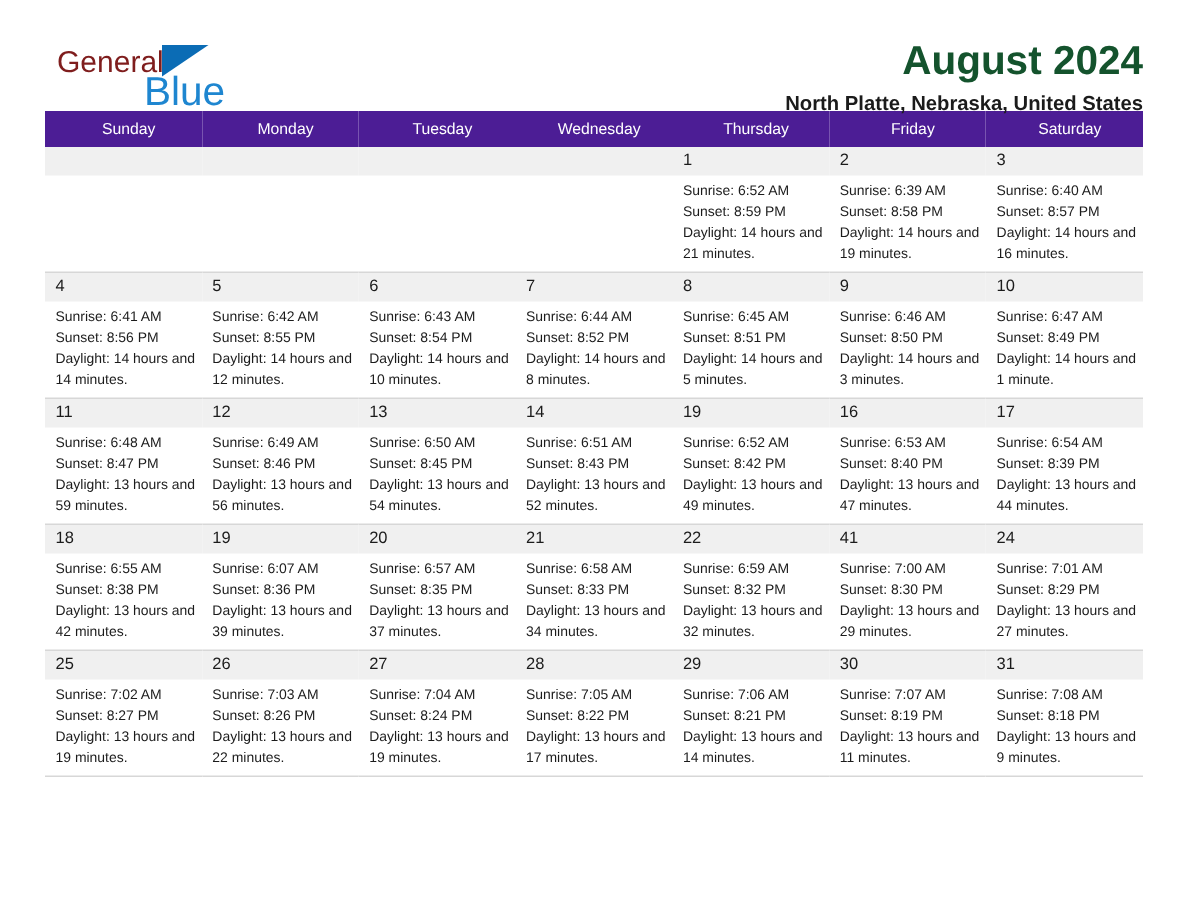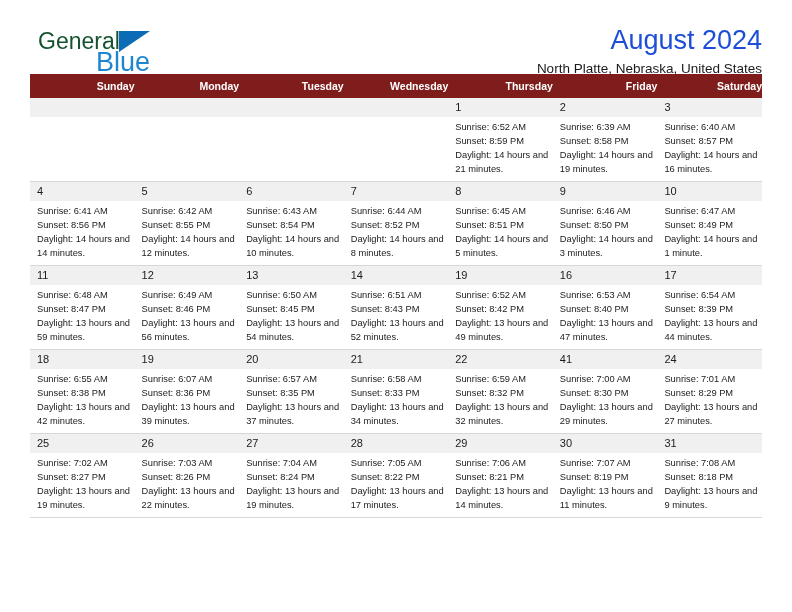--- a/index.html
+++ b/index.html
@@ -28,22 +28,22 @@
     height: 74px;
   }
   .brand {
     position: absolute;
     left: 8px;
     top: 30px;
     line-height: 1;
     user-select: none;
   }
   .brand-general {
-    font-size: 23px;
-    color: #14532d;
+    font-size: 20px;
+    color: #7f1d1d;
     letter-spacing: 0px;
     display: inline-block;
   }
   .brand-mark {
     display: inline-block;
     width: 0;
     height: 0;
     border-left: 31px solid #0b6cb5;
     border-bottom: 21px solid transparent;
     vertical-align: bottom;
@@ -58,45 +58,45 @@
     margin-left: 58px;
   }
   .title-block {
     position: absolute;
     right: 0px;
     top: 26px;
     text-align: right;
   }
   .cal-title {
     font-size: 27px;
-    color: #1d4ed8;
+    color: #14532d;
     line-height: 1.05;
-    font-weight: normal;
+    font-weight: bold;
     margin: 0;
   }
   .cal-subtitle {
     font-size: 13.5px;
     color: #1b1b1b;
     margin: 8px 0 0 0;
-    font-weight: normal;
+    font-weight: bold;
     line-height: 1.1;
   }
 
   
   .calendar {
     width: 732px;
     border-collapse: collapse;
     table-layout: fixed;
   }
   .calendar th {
-    background: #7f1d1d;
+    background: #4c1d95;
     color: #ffffff;
     font-size: 10.5px;
-    font-weight: bold;
-    text-align: right;
+    font-weight: normal;
+    text-align: center;
     padding: 6px 0 6px 7px;
     height: 11px;
     border: none;
   }
   .calendar td {
     vertical-align: top;
     border: none;
     border-bottom: 1px solid #d7d7d7;
     padding: 0;
     height: 83px;

